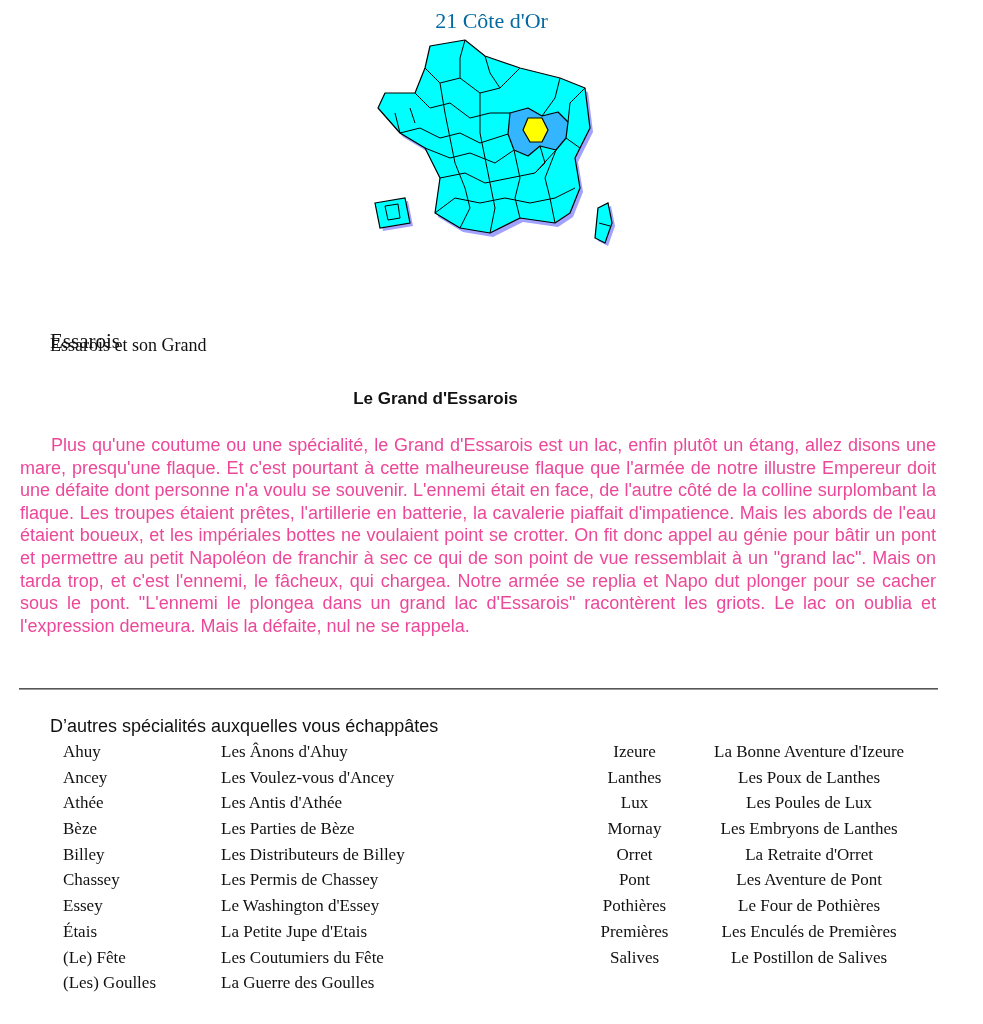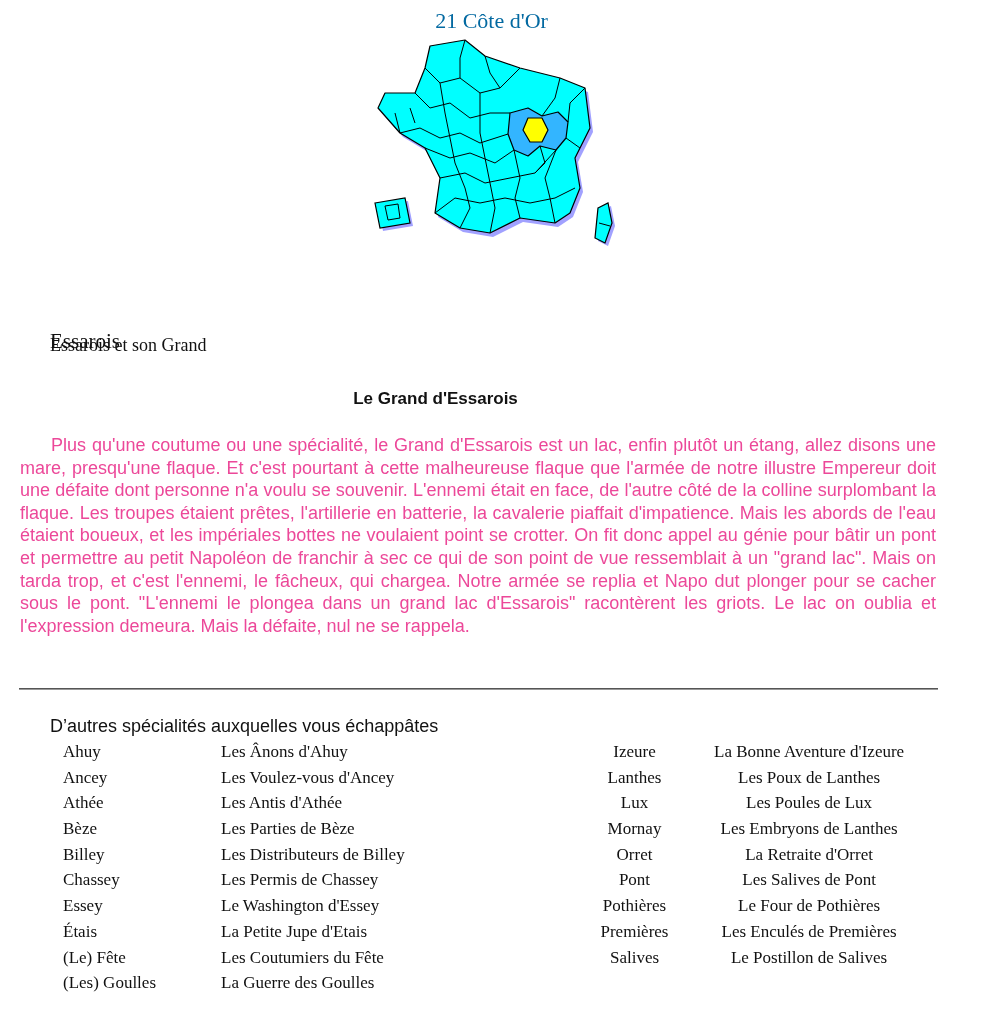--- a/index.html
+++ b/index.html
@@ -157,21 +157,21 @@
       <tr>
         <td class="place">Mornay</td>
         <td>Les Embryons de Lanthes</td>
       </tr>
       <tr>
         <td class="place">Orret</td>
         <td>La Retraite d'Orret</td>
       </tr>
       <tr>
         <td class="place">Pont</td>
-        <td>Les Salives de Pont</td>
+        <td>Les Aventure de Pont</td>
       </tr>
       <tr>
         <td class="place">Pothières</td>
         <td>Le Four de Pothières</td>
       </tr>
       <tr>
         <td class="place">Premières</td>
         <td>Les Enculés de Premières</td>
       </tr>
       <tr>

